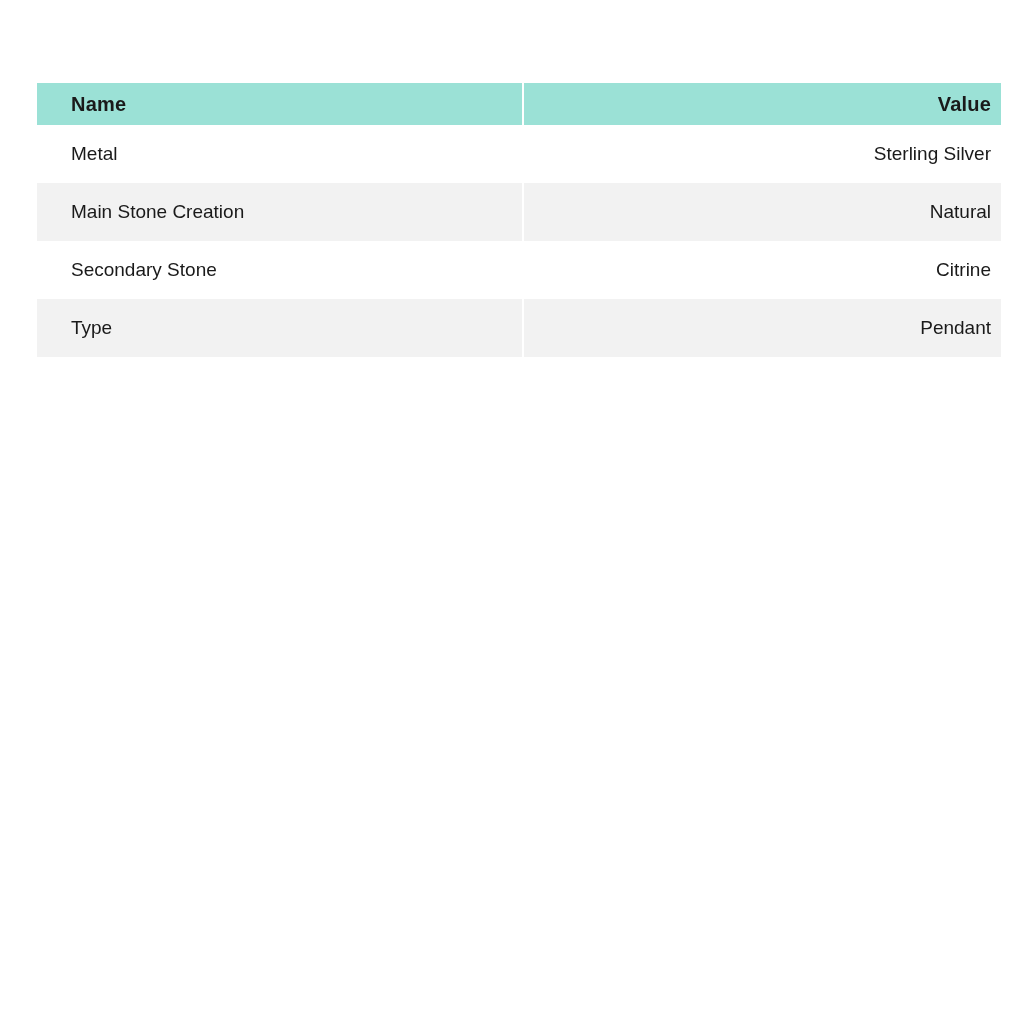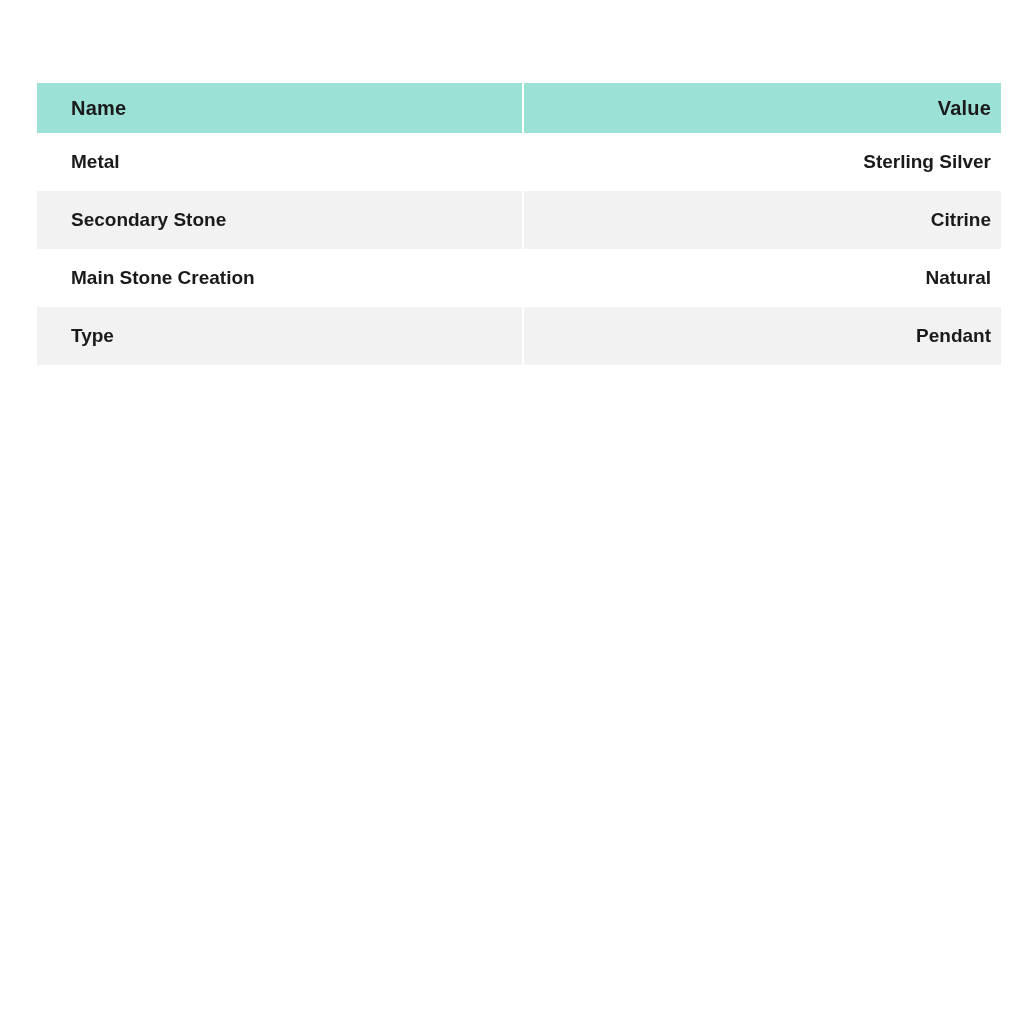--- a/index.html
+++ b/index.html
@@ -25,35 +25,35 @@
     width: 964px;
   }
   table {
     width: 100%;
     border-collapse: collapse;
     table-layout: fixed;
   }
   col.name-col { width: 50.4%; }
   thead th {
     background: var(--header-bg);
-    height: 50px;
+    height: 42px;
     text-align: left;
     vertical-align: middle;
     padding: 0 10px 0 34px;
     font-size: 20px;
     font-weight: 600;
     letter-spacing: 0.2px;
     margin-left: 24px;
   }
   tbody td {
     height: 58px;
     vertical-align: middle;
     padding: 0 10px 0 34px;
     font-size: 19px;
-    font-weight: 700;
+    font-weight: 400;
   }
   thead th + th,
   tbody td + td {
     border-left: 2px solid var(--separator);
     text-align: right;
   }
   tbody tr:nth-child(even) {
     background: var(--row-alt-bg);
   }
 </style>
@@ -71,26 +71,26 @@
         <th>Name</th>
         <th>Value</th>
       </tr>
     </thead>
     <tbody>
         <tr>
           <td>Metal</td>
           <td>Sterling Silver</td>
         </tr>
         <tr>
+          <td>Main Stone Creation</td>
+          <td>Natural</td>
+        </tr>
+        <tr>
           <td>Secondary Stone</td>
           <td>Citrine</td>
-        </tr>
-        <tr>
-          <td>Main Stone Creation</td>
-          <td>Natural</td>
         </tr>
         <tr>
           <td>Type</td>
           <td>Pendant</td>
         </tr>
       </tbody>
   </table>
 </div>
 
 </body></html>

